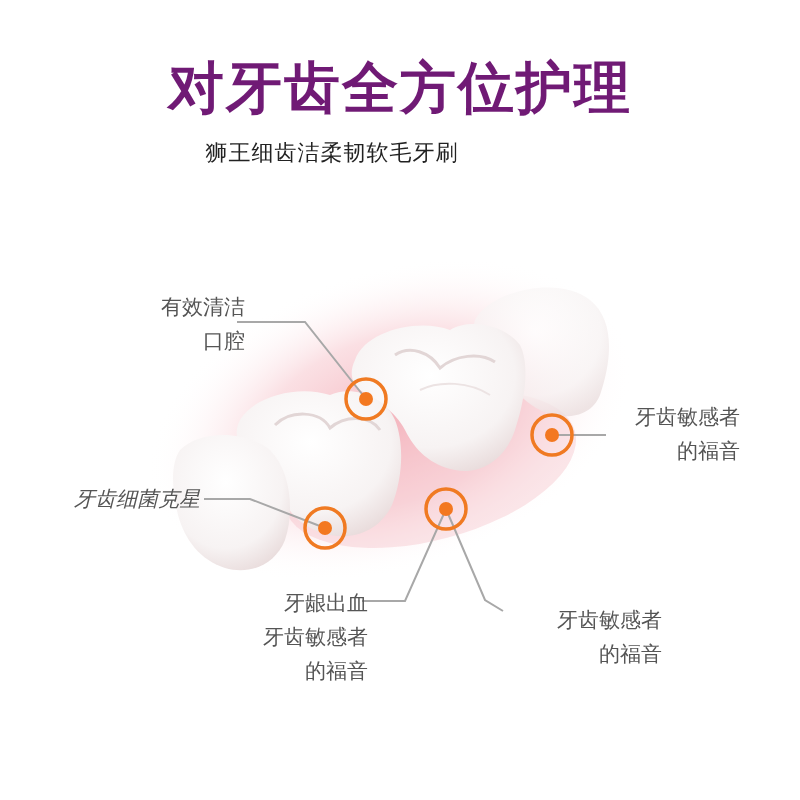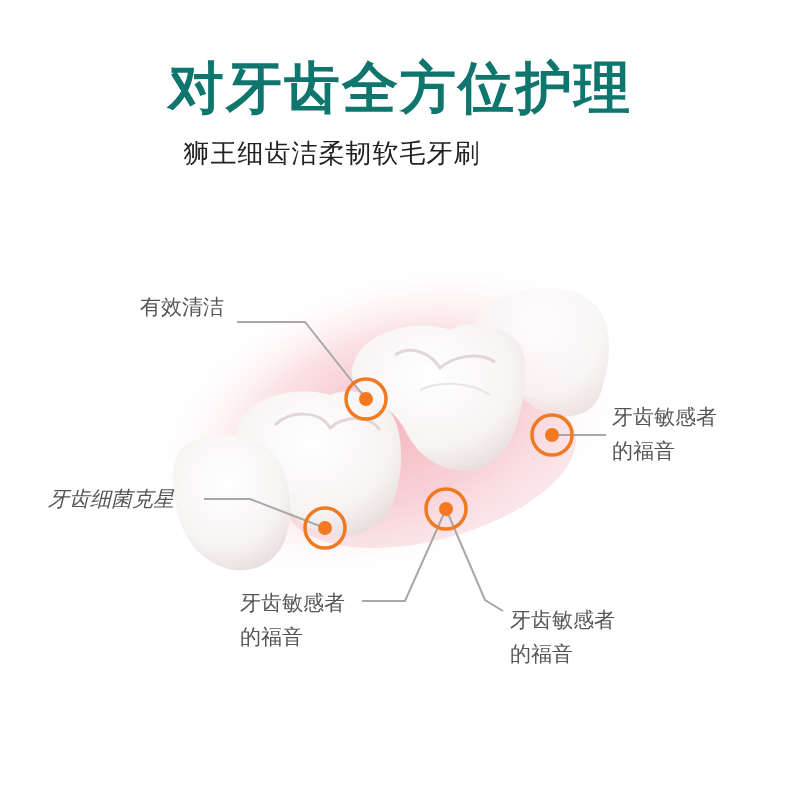--- a/index.html
+++ b/index.html
@@ -16,47 +16,47 @@
     }
     .title {
       position: absolute;
       left: 0;
       top: 52px;
       width: 800px;
       text-align: center;
       font-size: 56px;
       font-weight: bold;
       letter-spacing: 2px;
-      color: #0f766e;
+      color: #701a75;
       line-height: 72px;
     }
     .subtitle {
       position: absolute;
       left: 0;
       top: 137px;
       width: 664px;
       text-align: center;
-      font-size: 26px;
+      font-size: 22px;
       color: #222222;
       letter-spacing: 1px;
       line-height: 32px;
     }
     .illustration {
       position: absolute;
       left: 0;
       top: 0;
       width: 800px;
       height: 800px;
     }
     .label {
       position: absolute;
       font-size: 21px;
       color: #555555;
       line-height: 34px;
-      text-align: left;
+      text-align: right;
       white-space: nowrap;
     }
     .label span { display: block; }
     .marker-ring {
       fill: none;
       stroke: #f07a22;
       stroke-width: 3.5;
     }
     .marker-dot { fill: #f37820; }
     .leader {
@@ -134,32 +134,34 @@
     <circle class="marker-dot" cx="325" cy="528" r="7"></circle>
   </g>
   <g>
     <circle class="marker-ring" cx="446" cy="509" r="20"></circle>
     <circle class="marker-dot" cx="446" cy="509" r="7"></circle>
   </g>
 </svg>
 
 <div class="label" style="left:140px; top:290px; width:105px;">
   <span>有效清洁</span>
+  <span>口腔</span>
 </div>
 
 <div class="label" style="left:48px; top:482px; width:152px;font-style:italic;">
   <span>牙齿细菌克星</span>
 </div>
 
 <div class="label" style="left:612px; top:400px; width:128px;">
   <span>牙齿敏感者</span>
   <span>的福音</span>
 </div>
 
 <div class="label" style="left:240px; top:586px; width:128px;">
+  <span>牙龈出血</span>
   <span>牙齿敏感者</span>
   <span>的福音</span>
 </div>
 
 <div class="label" style="left:510px; top:603px; width:152px;">
   <span>牙齿敏感者</span>
   <span>的福音</span>
 </div>
 
 </body></html>

